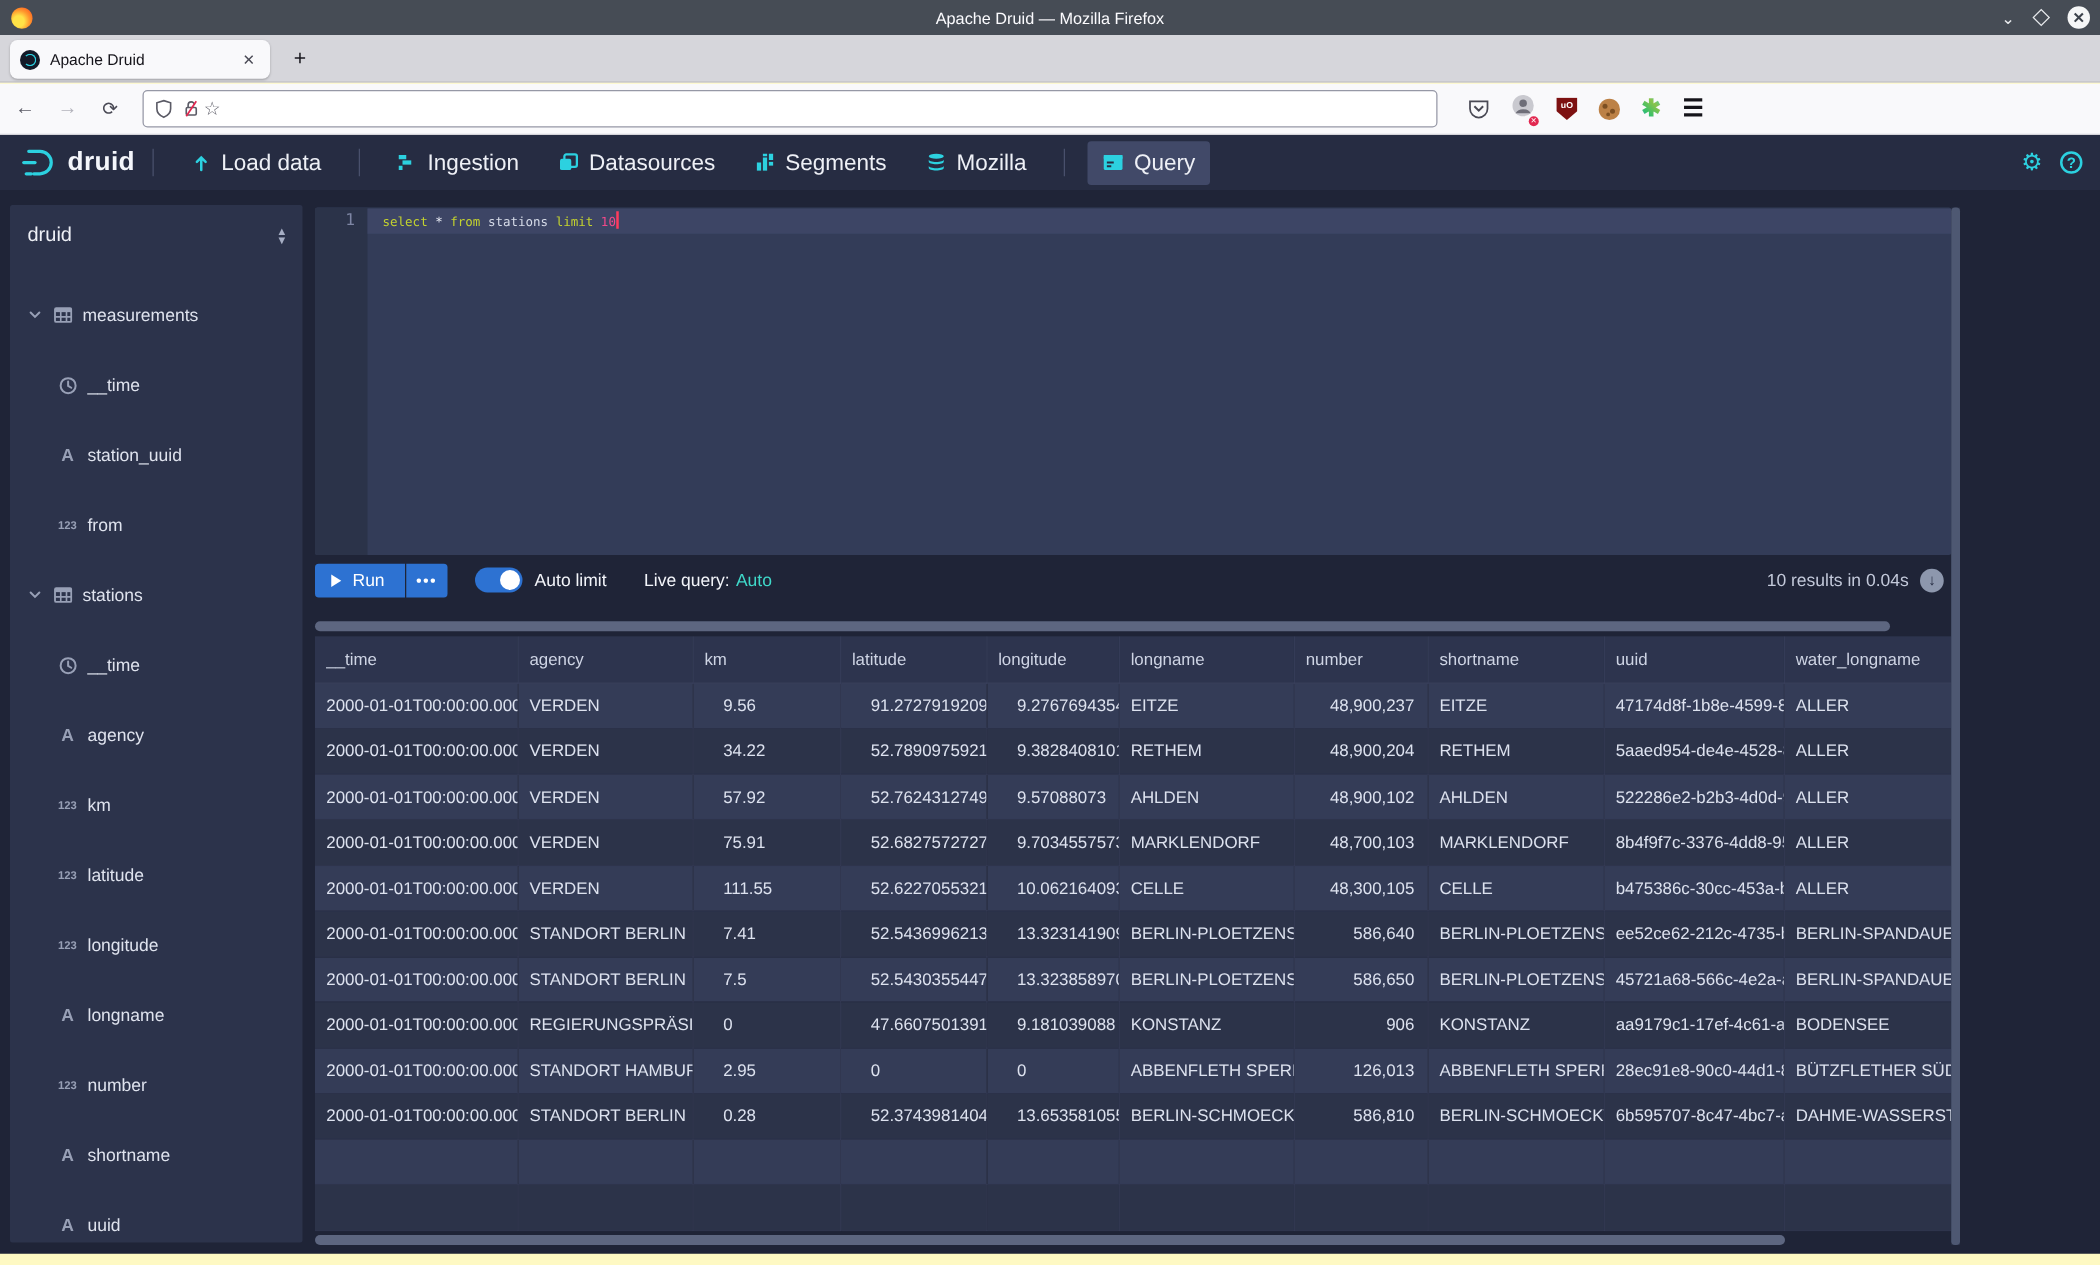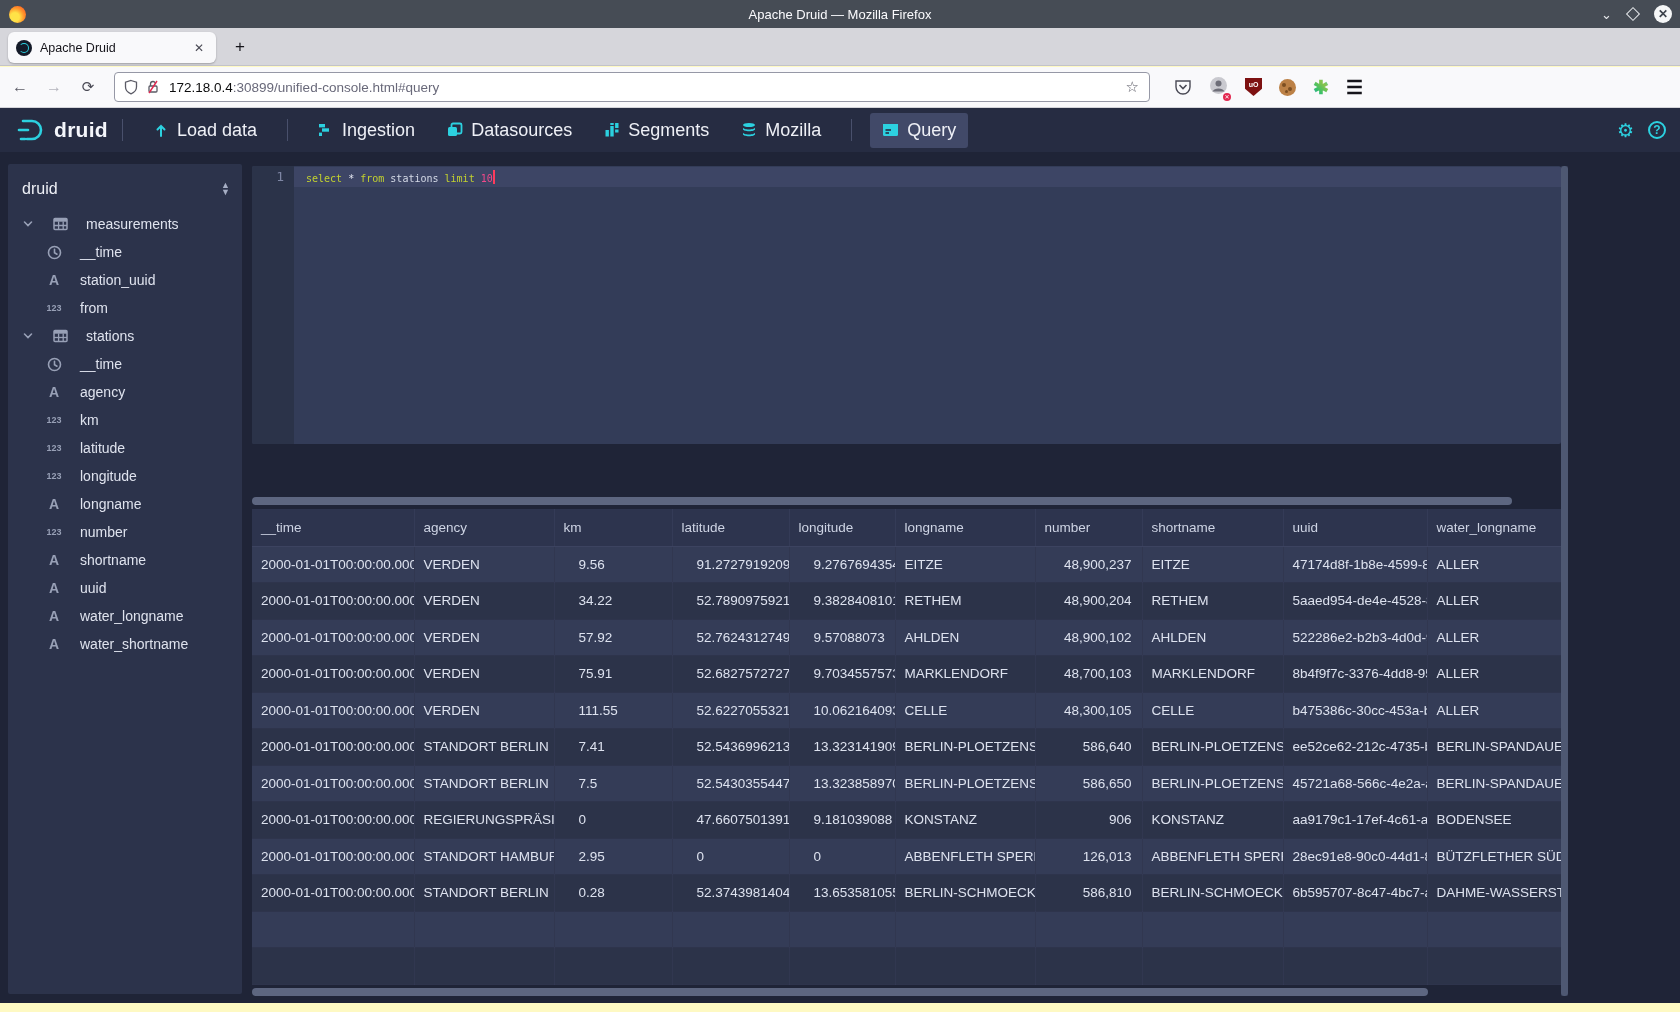--- a/index.html
+++ b/index.html
@@ -73,21 +73,21 @@
 
   
   .app { position:absolute; left:0; top:152px; width:1680px; height:851px; background:#1f2437; }
 
   
   .sidebar { position:absolute; left:8px; top:12px; width:234px; height:830px; background:#2c334b;
     border-radius:2px; overflow:hidden; }
   .schema-head { display:flex; align-items:center; padding:16px 12px 12px 14px; }
   .schema-name { color:#eef0f6; font-size:16px; flex:1; }
   .dcaret { color:#a6aec4; font-size:9px; line-height:7px; text-align:center; }
-  .tree-row { display:flex; align-items:center; height:28px; color:#dfe3ee; font-size:14px; gap:17px; }
+  .tree-row { display:flex; align-items:center; height:28px; color:#dfe3ee; font-size:14px; gap:7px;margin-top:28px; }
   .tree-row.tbl { padding-left:14px; }
   .tree-row.fld { padding-left:37px; }
   .chev { color:#98a0b6; display:flex; }
   .ticon { color:#98a0b6; display:flex; align-items:center; justify-content:center; width:18px; flex:none;}
   .ticon.a { font-size:14px; font-weight:bold; }
   .ticon.n { font-size:9px; font-weight:bold; letter-spacing:0; }
 
   
   .editor { position:absolute; left:252px; top:14px; width:1309px; height:278px; background:#333c58;
     display:flex; border-radius:2px; overflow:hidden; }
@@ -164,21 +164,20 @@
     <div class="nav-btn reload">⟳</div>
     <div class="urlbar">
       <svg width="16" height="16" viewBox="0 0 16 16">
         <path d="M8 1.5 L13.5 3.2 V8 C13.5 11.4 11 13.6 8 14.8 C5 13.6 2.5 11.4 2.5 8 V3.2 Z" fill="none" stroke="#5b5b66" stroke-width="1.3"></path>
       </svg>
       <svg width="16" height="16" viewBox="0 0 16 16" style="margin-left:6px">
         <rect x="4" y="7" width="8" height="6" rx="1" fill="none" stroke="#5b5b66" stroke-width="1.3"></rect>
         <path d="M5.5 7 V5 a2.5 2.5 0 0 1 5 0" fill="none" stroke="#5b5b66" stroke-width="1.3"></path>
         <line x1="4" y1="14" x2="12" y2="2" stroke="#e22850" stroke-width="1.4"></line>
       </svg>
-      <span class="url-text"><span class="url-host">172.18.0.4</span><span class="url-rest">:30899/unified-console.html#query</span></span>
       <span class="url-star">☆</span>
     </div>
     <div class="toolbar-icons">
       <svg width="18" height="18" viewBox="0 0 18 18">
         <path d="M2 3 h14 v6 a7 7 0 0 1 -14 0 Z" fill="none" stroke="#4a4a55" stroke-width="1.4"></path>
         <path d="M5.5 7 L9 10.5 L12.5 7" fill="none" stroke="#4a4a55" stroke-width="1.6"></path>
       </svg>
       <span class="acct">
         <svg width="19" height="19" viewBox="0 0 19 19">
           <circle cx="9.5" cy="9.5" r="8.5" fill="#c9c9cf"></circle>
@@ -393,20 +392,37 @@
     <div class="editor">
       <div class="gutter">
         <div>1</div>
       </div>
       <div class="code">
         <div class="active-line"></div>
         <div class="code-line" id="code-line"><span class="tok-kw">select</span><span class="tok-op"> </span><span class="tok-op">*</span><span class="tok-op"> </span><span class="tok-kw">from</span><span class="tok-op"> </span><span class="tok-id">stations</span><span class="tok-op"> </span><span class="tok-kw">limit</span><span class="tok-op"> </span><span class="tok-num">10</span><span class="cursor"></span></div>
       </div>
     </div>
 
+    <div class="runbar">
+      <div class="btn-run">
+        <svg width="10" height="11" viewBox="0 0 10 11">
+          <path d="M1 0.5 L9 5.5 L1 10.5 Z" fill="#ffffff"></path>
+        </svg>
+        <span>Run</span>
+      </div>
+      <div class="btn-more">•••</div>
+      <div class="switch">
+          <span class="knob"></span>
+        </div>
+      <span class="runbar-label">Auto limit</span>
+      <span class="live-label">Live query:</span>
+      <span class="live-value">Auto</span>
+      <span class="results-info">10 results in 0.04s</span>
+      <span class="dl-icon">↓</span>
+    </div>
 
     <div class="hscroll top">
       <div class="thumb" style="width:1260px"></div>
     </div>
 
     <div class="results">
       <table class="grid">
         <colgroup id="cols">
             <col style="width: 162px;">
             <col style="width: 140px;">

